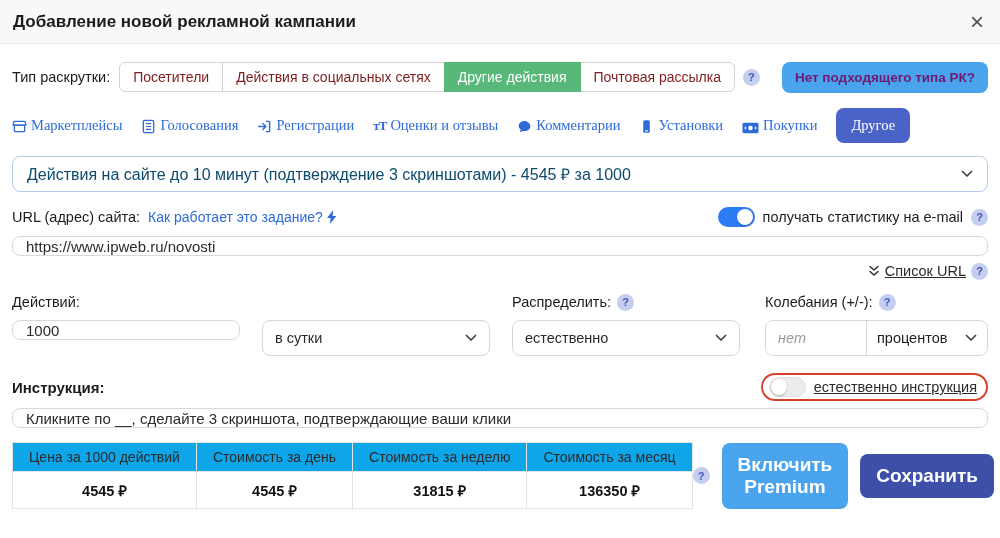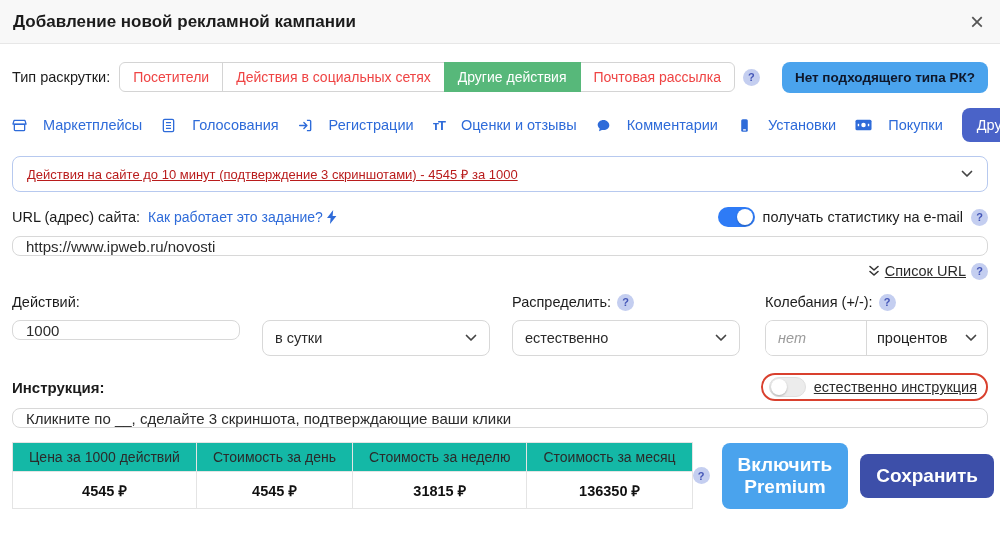--- a/index.html
+++ b/index.html
@@ -16,52 +16,52 @@
   }
   .modal-title { font-size:17px; font-weight:bold; color:#1c1c1c; }
   .close-x { margin-left:auto; font-size:24px; color:#555; line-height:1; cursor:pointer; font-weight:300; }
   .content { padding:0 12px; }
   
   .promo-row { display:flex; align-items:center; margin-top:18px; height:30px; }
   .promo-label { font-size:14.5px; color:#1c1c1c; margin-right:9px; }
   .seg-group { display:flex; }
   .seg {
     border:1px solid #d4d4d4; background:#fff; padding:0 13px; line-height:28px;
-    font-size:14px; color:#ef4444; margin-left:-1px; cursor:pointer; white-space:nowrap;
+    font-size:14px; color:#7f1d1d; margin-left:-1px; cursor:pointer; white-space:nowrap;
   }
   .seg:first-child { border-radius:6px 0 0 6px; margin-left:0; }
   .seg:last-child { border-radius:0 6px 6px 0; }
   .seg.active { background:#57b87a; border-color:#57b87a; color:#fff; position:relative; z-index:1; }
   .qicon {
     width:17px; height:17px; border-radius:50%; background:#c4cef0; color:#4456b7;
     font-size:11px; font-weight:bold; display:inline-flex; align-items:center;
     justify-content:center; flex:0 0 auto; cursor:pointer;
   }
   .promo-row .qicon { margin-left:8px; }
   .no-match-btn {
-    margin-left:auto; background:#4aa3ed; color:#0f172a; font-weight:bold; font-size:13.5px;
+    margin-left:auto; background:#4aa3ed; color:#701a75; font-weight:bold; font-size:13.5px;
     border:none; border-radius:8px; padding:8px 13px; cursor:pointer;
   }
   
   .cat-row { display:flex; align-items:center; margin-top:15px; height:36px; }
   .cat {
-    display:inline-flex; align-items:center; gap:16px; color:#2e6bd9; font-size:14.5px;
-    font-weight:500; cursor:pointer; margin-right:19px; white-space:nowrap;
+    display:inline-flex; align-items:flex-end; gap:4px; color:#2e6bd9; font-size:14.5px;
+    font-weight:500; cursor:pointer; margin-right:19px; white-space:nowrap;font-family:Liberation Serif, serif;
   }
   .cat svg { display:block; }
   .cat-glyph { font-weight:bold; font-size:13px; letter-spacing:-1px; }
   .cat.active {
     background:#4a63c8; color:#fff; padding:9px 15px; border-radius:8px; margin-right:0;
   }
   
   .tariff-select {
     margin-top:13px; height:36px; border:1px solid #b7c9ef; border-radius:8px;
     display:flex; align-items:center; padding:0 14px; cursor:pointer;
   }
-  .tariff-select .val { font-size:13px; color:#b91c1c;text-decoration:underline; }
+  .tariff-select .val { font-size:16px; color:#0c4a6e; }
   .tariff-select .chev, .sel .chev { margin-left:auto; }
   
   .url-head { margin-top:14px; display:flex; align-items:center; height:22px; }
   .url-label { font-size:14.5px; color:#1c1c1c; margin-right:8px; }
   .how-link { color:#2e6bd9; font-size:14px; text-decoration:none; cursor:pointer; }
   .bolt { margin-left:4px; display:inline-flex; }
   .email-group { margin-left:auto; display:flex; align-items:center; gap:8px; }
   .email-label { font-size:14.5px; color:#1c1c1c; }
   .toggle { width:37px; height:20px; border-radius:10px; position:relative; cursor:pointer; flex:0 0 auto; }
   .toggle.on { background:#2e7bf6; }
@@ -110,21 +110,21 @@
   .annotated {
     border:2px solid #d9402e; border-radius:15px; padding:2px 9px 2px 6px;
     display:flex; align-items:center; gap:8px;
   }
   .ext-label { font-size:14.5px; color:#2b2b2b; text-decoration:underline; cursor:pointer; }
   .instr-input-wrap { margin-top:8px; }
   
   .bottom-row { margin-top:14px; display:flex; align-items:center; }
   table.pricing { border-collapse:collapse; }
   table.pricing th, table.pricing td { border:1px solid #e4e4e4; text-align:center; white-space:nowrap; }
-  table.pricing th { background:#14b8a6; font-weight:normal; font-size:14px; color:#2b2b2b; padding:6px 16px; }
+  table.pricing th { background:#0ea5e9; font-weight:normal; font-size:14px; color:#2b2b2b; padding:6px 16px; }
   table.pricing td { background:#fff; font-weight:bold; font-size:14.5px; color:#111; padding:8px 16px; }
   .bottom-actions { margin-left:auto; display:flex; align-items:center; gap:12px; }
   .btn { border:none; border-radius:8px; color:#fff; font-weight:bold; font-size:19px; padding:11px 16px; cursor:pointer; font-family:"Liberation Sans",sans-serif; }
   .btn-premium { background:#4aa3ed; }
   .btn-save { background:#3d4fa9; }
   .chev { display:inline-flex; flex:0 0 auto; }
 </style>
 </head>
 <body>
 

